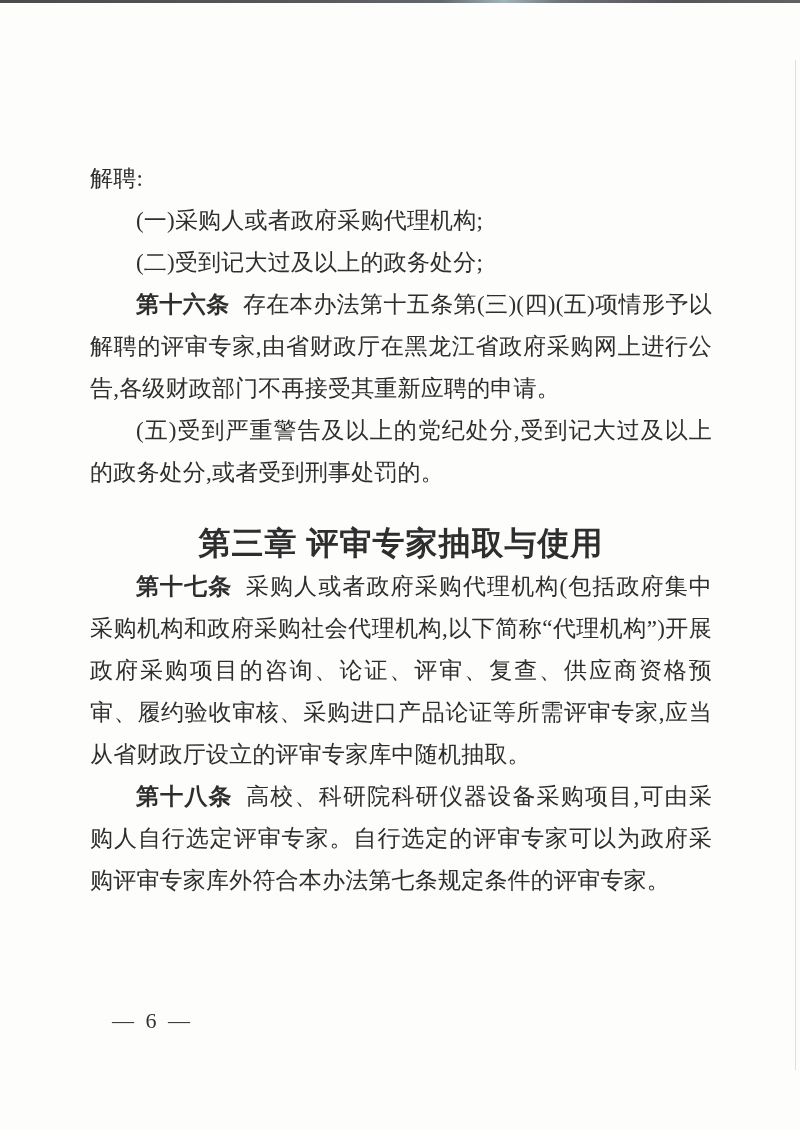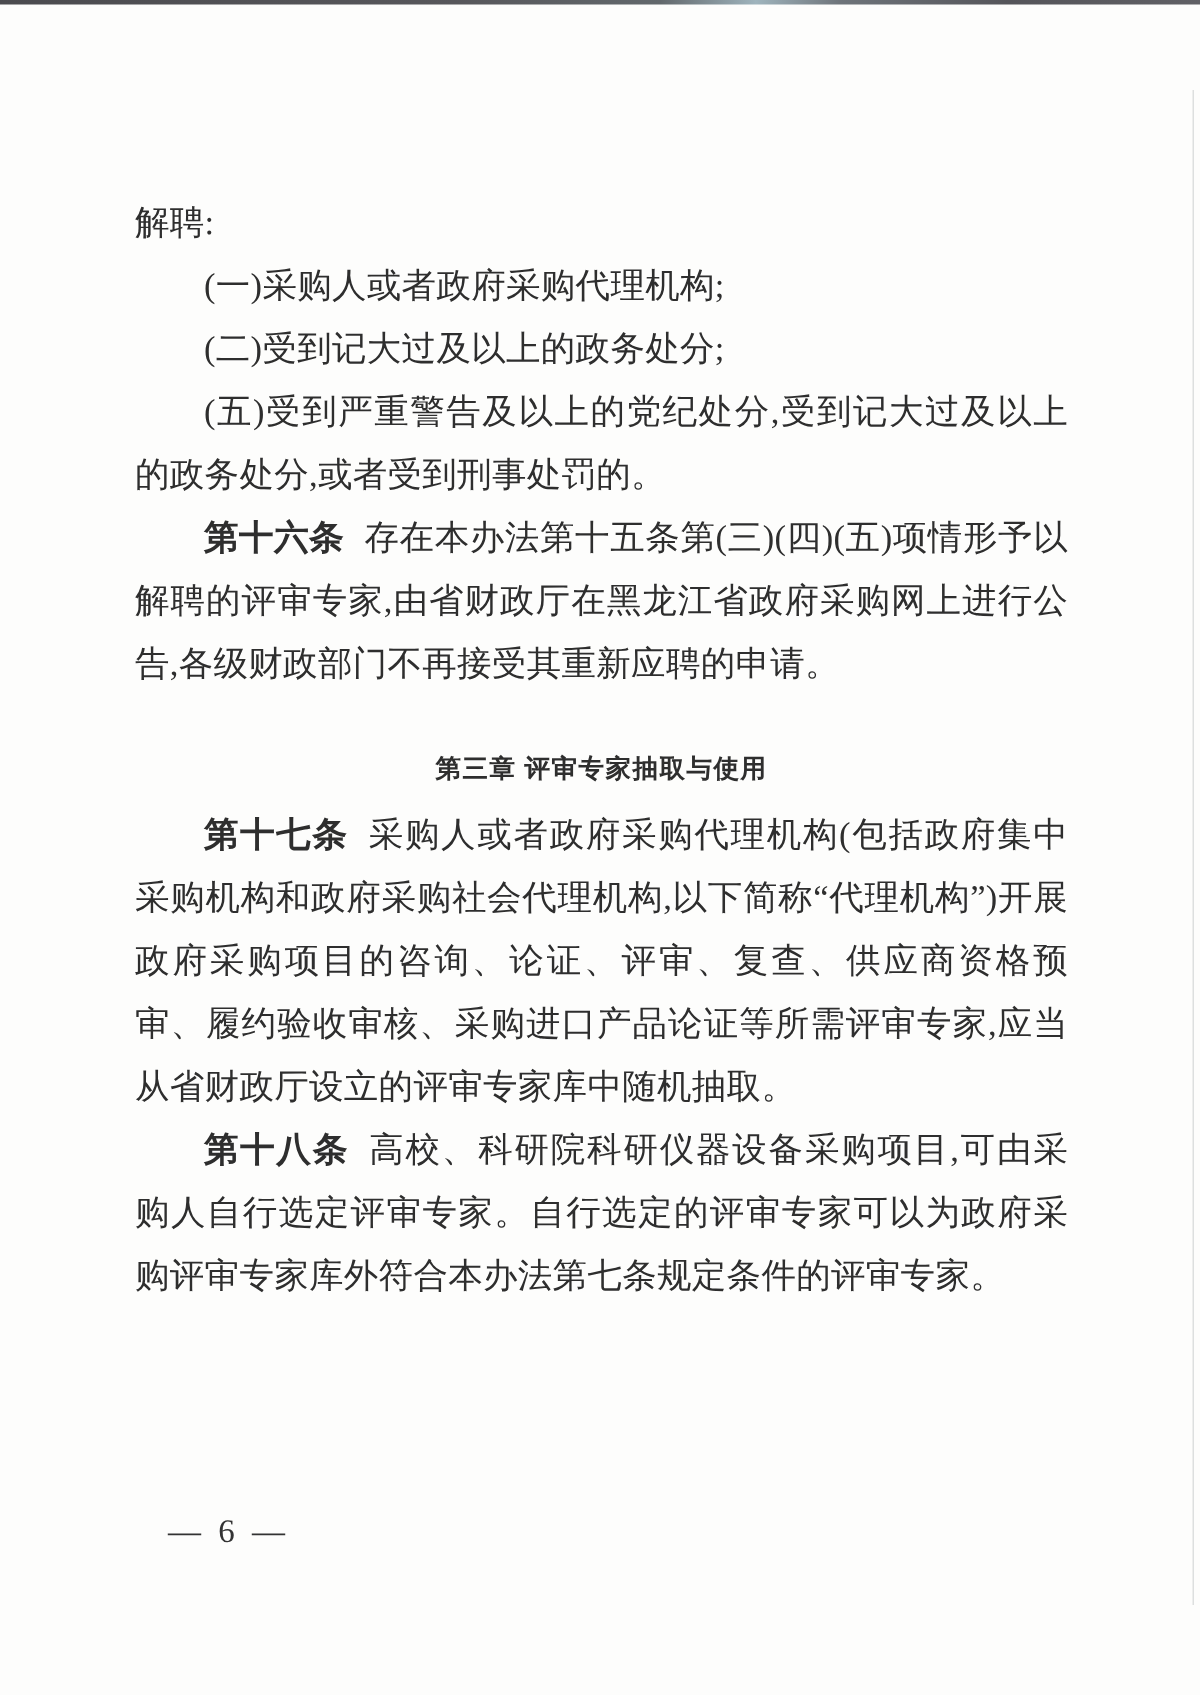--- a/index.html
+++ b/index.html
@@ -22,39 +22,39 @@
   }
   
   .scan-edge-right {
     position: absolute;
     top: 60px; right: 4px;
     width: 1px; height: 1010px;
     background: rgba(160,165,170,0.35);
   }
   .page-body {
     position: absolute;
-    top: 128px;
+    top: 158px;
     left: 90px;
     width: 622px;
     font-size: 23px;
     line-height: 42px;
     text-align: justify;
     letter-spacing: 0.2px;
   }
   .para { text-indent: 2em; }
   .flush { text-indent: 0; }
   .art-num {
     font-weight: bold;
     margin-right: 0.58em;
   }
   .chapter-heading {
     text-align: center;
     text-indent: 0;
     font-weight: bold;
-    font-size: 17px;
+    font-size: 32px;
     margin-top: 28px;
     margin-bottom: 2px;
     letter-spacing: 1px;
   }
   .page-number {
     position: absolute;
     top: 1006px;
     left: 112px;
     font-size: 22px;
     line-height: 30px;
@@ -71,23 +71,23 @@
 <div class="page-body">
 
   <p class="para flush">解聘:</p>
 
   <p class="para">(一)采购人或者政府采购代理机构;</p>
 
   <p class="para">(二)受到记大过及以上的政务处分;</p>
 
 
 
+  <p class="para"><span class="art-num">第十六条</span><span>存在本办法第十五条第(三)(四)(五)项情形予以解聘的评审专家,由省财政厅在黑龙江省政府采购网上进行公告,各级财政部门不再接受其重新应聘的申请。</span></p>
+
   <p class="para">(五)受到严重警告及以上的党纪处分,受到记大过及以上的政务处分,或者受到刑事处罚的。</p>
-
-  <p class="para"><span class="art-num">第十六条</span><span>存在本办法第十五条第(三)(四)(五)项情形予以解聘的评审专家,由省财政厅在黑龙江省政府采购网上进行公告,各级财政部门不再接受其重新应聘的申请。</span></p>
 
   <p class="chapter-heading">第三章 评审专家抽取与使用</p>
 
   <p class="para"><span class="art-num">第十七条</span><span>采购人或者政府采购代理机构(包括政府集中采购机构和政府采购社会代理机构,以下简称“代理机构”)开展政府采购项目的咨询、论证、评审、复查、供应商资格预审、履约验收审核、采购进口产品论证等所需评审专家,应当从省财政厅设立的评审专家库中随机抽取。</span></p>
 
   <p class="para"><span class="art-num">第十八条</span><span>高校、科研院科研仪器设备采购项目,可由采购人自行选定评审专家。自行选定的评审专家可以为政府采购评审专家库外符合本办法第七条规定条件的评审专家。</span></p>
 
 </div>
 
 <div class="page-number">— 6 —</div>

